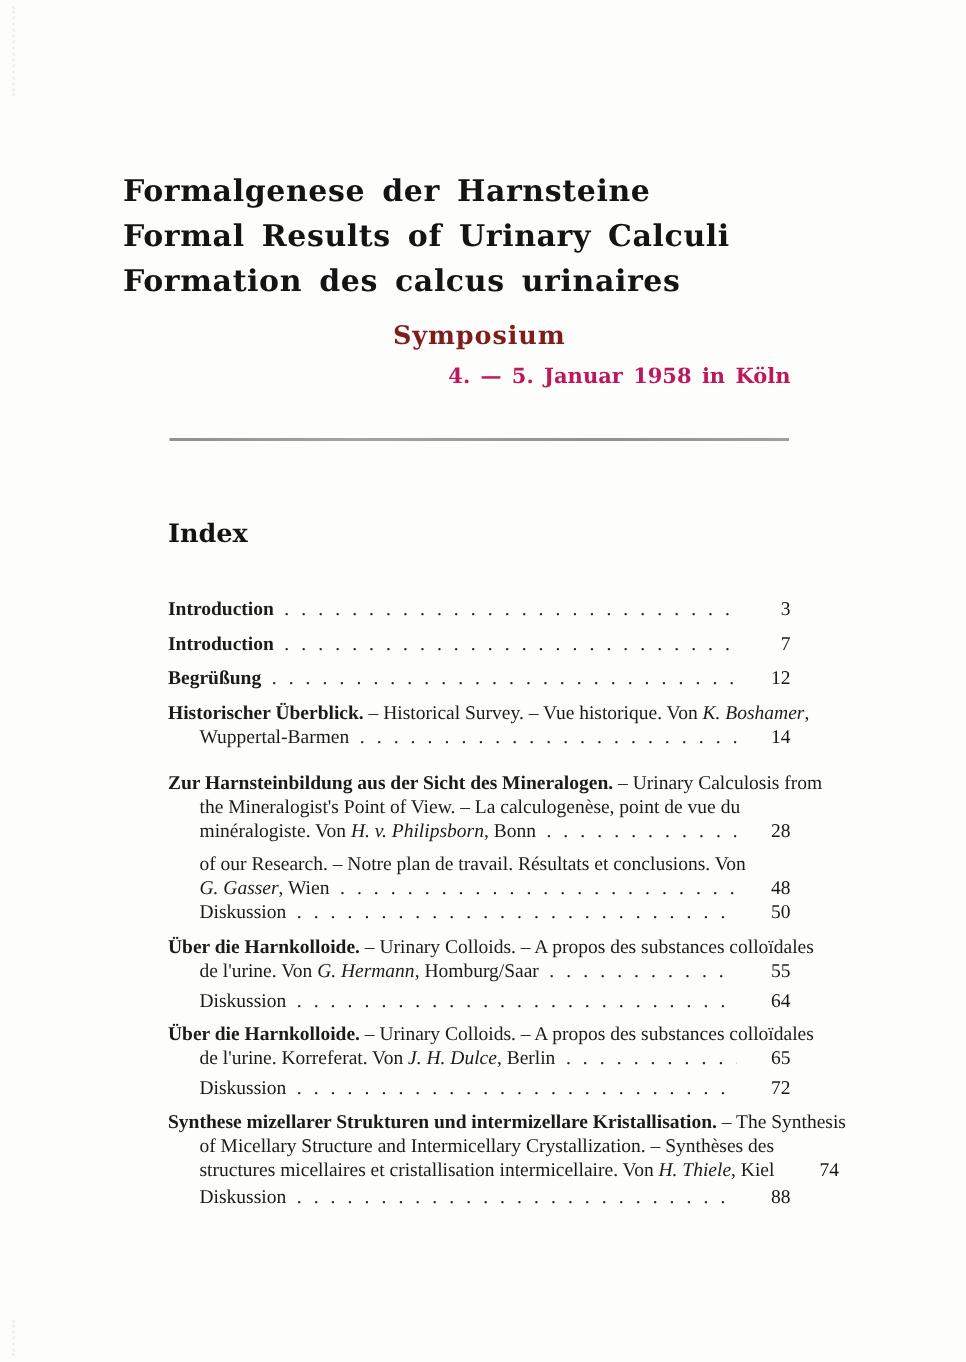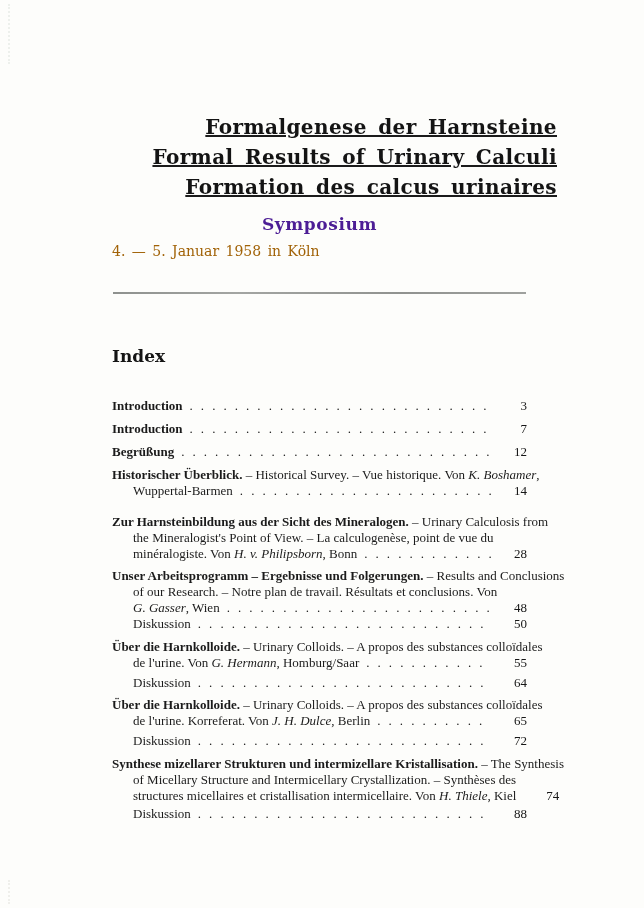--- a/index.html
+++ b/index.html
@@ -4,35 +4,35 @@
 <style>
   html,body { margin:0; padding:0; background:#ffffff; }
   .page {
     position:relative; width:644px; height:908px;
     background:#fdfdfb; overflow:hidden;
     font-family:"Liberation Serif", serif; color:#1b1b1b;
   }
   .content { position:absolute; left:112px; width:415px; top:0; height:100%; }
 
   
-  .titles { position:absolute; top:112px; left:-30px; right:-30px; text-align:right;text-decoration:underline; }
+  .titles { position:absolute; top:112px; left:-30px; right:-30px; text-align:left; }
   .title-line {
     font-family:"DejaVu Serif", serif; font-weight:bold;
     font-size:20px; line-height:30px; letter-spacing:0.4px; word-spacing:4px;
     color:#141414;
   }
   .subtitle {
     position:absolute; top:213px; left:0; right:0; text-align:center;
     font-family:"DejaVu Serif", serif; font-weight:bold;
-    font-size:17px; line-height:22px; letter-spacing:0.6px; color:#4c1d95;
+    font-size:17px; line-height:22px; letter-spacing:0.6px; color:#7f1d1d;
   }
   .date-line {
-    position:absolute; top:241px; left:0; right:0; text-align:left;
-    font-family:"DejaVu Serif", serif; font-weight:normal;
-    font-size:14px; line-height:20px; word-spacing:2px; color:#a16207;
+    position:absolute; top:241px; left:0; right:0; text-align:right;
+    font-family:"DejaVu Serif", serif; font-weight:bold;
+    font-size:14px; line-height:20px; word-spacing:2px; color:#be185d;
   }
   .rule {
     position:absolute; top:292px; left:1px; right:1px; height:2px; border:0;
     background:linear-gradient(90deg,#8e918e,#a3a5a2 30%,#90928f 70%,#9fa19e);
     margin:0;
   }
   .index-heading {
     position:absolute; top:345px; left:0; right:0; text-align:left;
     font-family:"DejaVu Serif", serif; font-weight:bold;
     font-size:17px; line-height:22px; color:#141414;
@@ -125,23 +125,20 @@
           <div class="line indent">
             <span class="text"><span>the Mineralogist's Point of View. – La calculogenèse, point de vue du</span></span>
           </div>
           <div class="line indent has-page">
             <span class="text"><span>minéralogiste. Von </span><span class="i">H. v. Philipsborn</span><span>, Bonn</span></span>
             <span class="leader">. . . . . . . . . . . . . . . . . . . . . . . . . . . . . . . . . . . . . . . . . . . . . . . . . . . . . . . . . . . .</span>
             <span class="page-num">28</span>
           </div>
         </div>
         <div class="entry">
-          <div class="line">
-            <span class="text"><span class="b">Unser Arbeitsprogramm – Ergebnisse und Folgerungen.</span><span> – Results and Conclusions</span></span>
-          </div>
           <div class="line indent">
             <span class="text"><span>of our Research. – Notre plan de travail. Résultats et conclusions. Von</span></span>
           </div>
           <div class="line indent has-page">
             <span class="text"><span class="i">G. Gasser</span><span>, Wien</span></span>
             <span class="leader">. . . . . . . . . . . . . . . . . . . . . . . . . . . . . . . . . . . . . . . . . . . . . . . . . . . . . . . . . . . .</span>
             <span class="page-num">48</span>
           </div>
           <div class="line indent has-page">
             <span class="text"><span>Diskussion</span></span>

